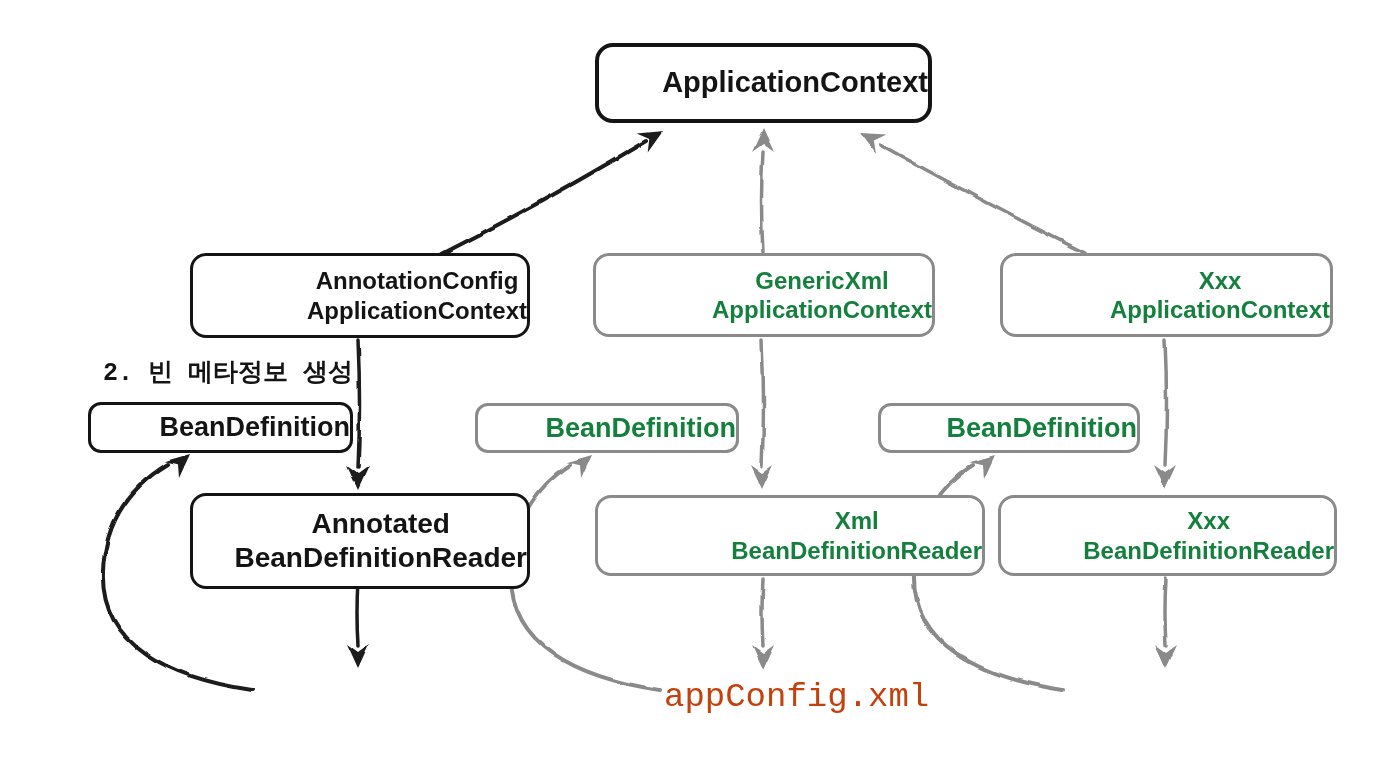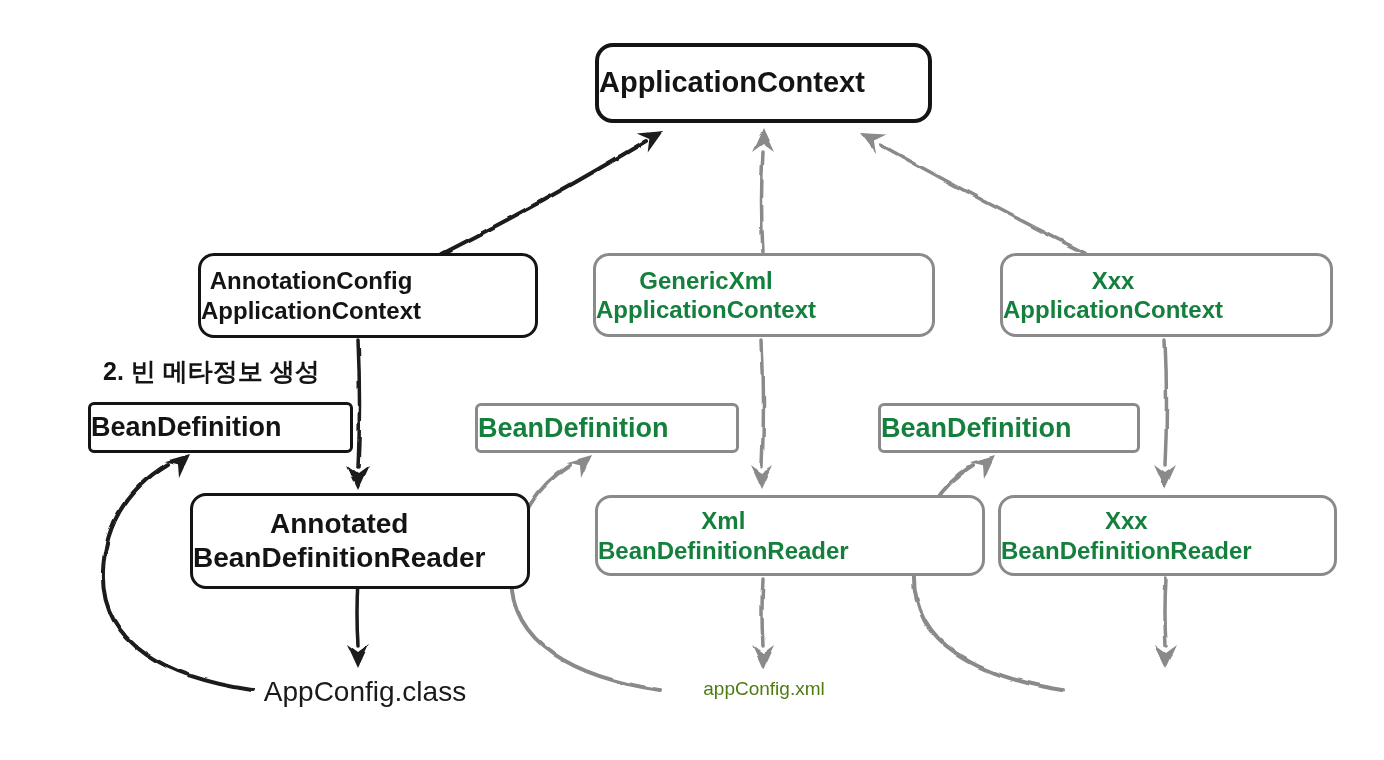--- a/index.html
+++ b/index.html
@@ -14,40 +14,41 @@
   .arrows {
     position: absolute;
     left: 0; top: 0;
     width: 1384px; height: 760px;
   }
   .node {
     position: absolute;
     box-sizing: border-box;
     display: flex;
     align-items: center;
-    justify-content: flex-start;
+    justify-content: flex-end;
     text-align: center;
     background: #ffffff;
     font-weight: bold;
     white-space: pre-line;
     line-height: 1.22;
     border-style: solid;
     border-radius: 16px;
   }
   .node.active { border-color: #141414; color: #141414; border-width: 3.5px; }
   .node.inactive { border-color: #8a8a8a; color: #15803d; border-width: 3px; }
-  .node.small { border-radius: 6px; }
+  .node.small { border-radius: 13px; }
   .freetext {
     position: absolute;
     white-space: nowrap;
+    font-family: Liberation Mono, monospace;
   }
   .step-label { font-weight: bold; color: #141414; font-size: 25px; }
   .file-label { text-align: center; font-weight: normal; }
   .file-label.active { color: #1a1a1a; font-size: 28px; }
-  .file-label.inactive { color: #4d7c0f; font-size: 19px; }
+  .file-label.inactive { color: #c2410c; font-size: 34px; }
 </style>
 </head>
 <body>
 
 <div class="canvas">
 
   <svg class="arrows" viewBox="0 0 1384 760" aria-hidden="true">
     <defs>
       <filter id="rough" x="-10%" y="-10%" width="120%" height="120%">
         <feTurbulence type="fractalNoise" baseFrequency="0.045" numOctaves="2" seed="7" result="n"></feTurbulence>
@@ -103,21 +104,21 @@
         <path d="M 1063 690 C 981 678 911 645 914 572 C 916 517 943 484 973 465" stroke="#8a8a8a" stroke-width="4"></path>
         <polygon points="995,455 984,479 983,465.3 969.7,462.2" fill="#8a8a8a"></polygon>
       </g>
     </g>
   </svg>
 
   <div class="node active" style="left:595px;top:43px;width:337px;height:80px;border-width:4px;font-size:29px;border-radius:18px">
     <span>ApplicationContext</span>
   </div>
 
-  <div class="node active" style="left:198px;top:253px;width:340px;height:85px;font-size:24px">
+  <div class="node active" style="left:190px;top:253px;width:340px;height:85px;font-size:24px">
     <span>AnnotationConfig
 ApplicationContext</span>
   </div>
 
   <div class="node inactive" style="left:593px;top:253px;width:342px;height:84px;font-size:24px">
     <span>GenericXml
 ApplicationContext</span>
   </div>
 
   <div class="node inactive" style="left:1000px;top:253px;width:333px;height:84px;font-size:24px">
@@ -148,18 +149,17 @@
     <span>Xml
 BeanDefinitionReader</span>
   </div>
 
   <div class="node inactive" style="left:998px;top:495px;width:339px;height:81px;font-size:24px">
     <span>Xxx
 BeanDefinitionReader</span>
   </div>
 
 
-  <div class="freetext file-label active" style="left:255px;top:676px;width:220px">AppConfig.class</div>
 
   <div class="freetext file-label inactive" style="left:664px;top:678px;width:200px">appConfig.xml</div>
 
 
 </div>
 
 </body></html>

